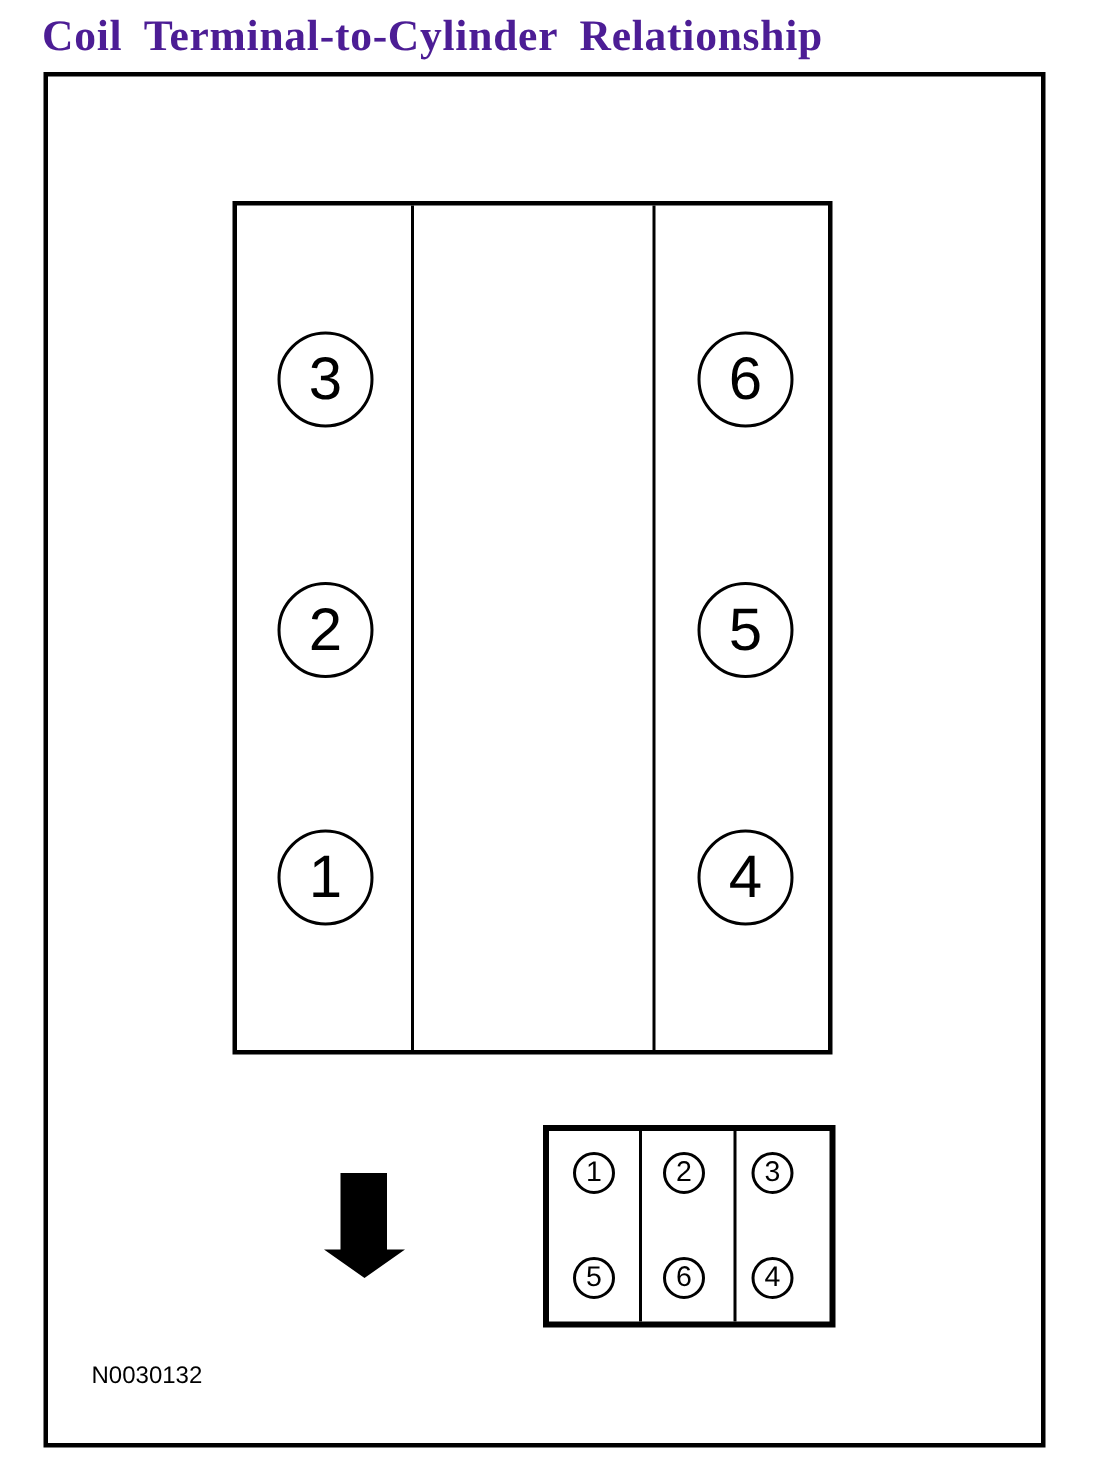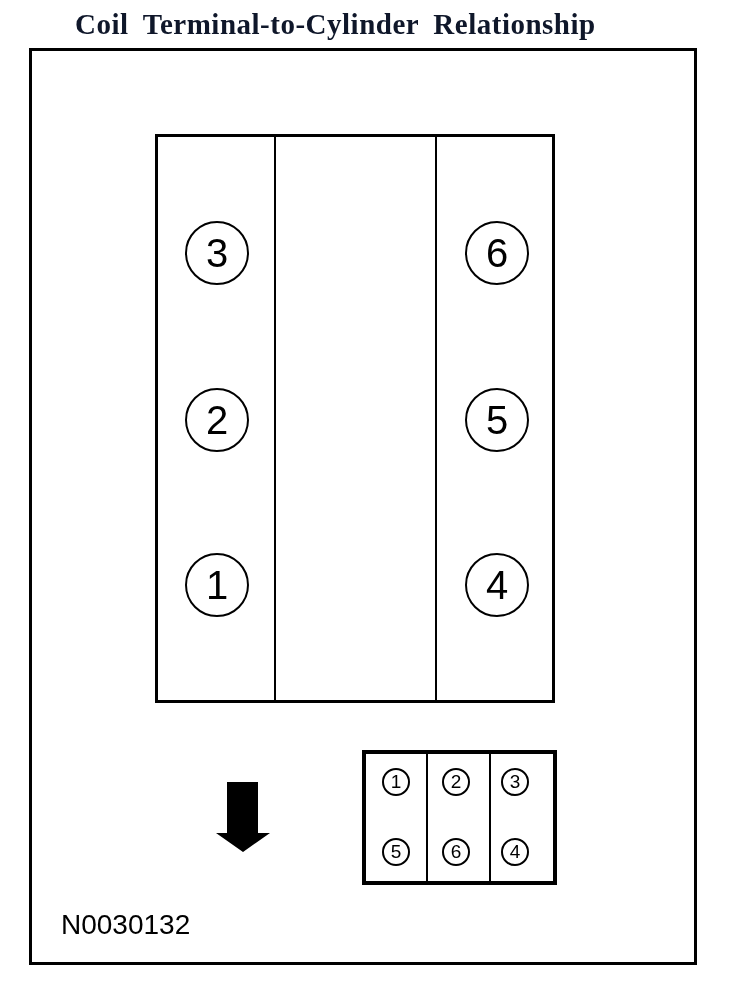--- a/index.html
+++ b/index.html
@@ -16,22 +16,21 @@
   .title {
     position: absolute;
     left: 28px;
     top: 8px;
     font-family: "Liberation Serif", serif;
     font-weight: bold;
     font-size: 29px;
     letter-spacing: 0.5px;
     word-spacing: 7px;
     white-space: nowrap;
-    color: #0f172a;
-    margin-left: 47px;
+    color: #4c1d95;
   }
   .outer-box {
     position: absolute;
     left: 29px;
     top: 48px;
     width: 668px;
     height: 917px;
     border: 3px solid #000000;
     background: #ffffff;
   }
@@ -113,21 +112,21 @@
   .pos-c2 { left: 76px;  top: 14px; }
   .pos-c3 { left: 135px; top: 14px; }
   .pos-c5 { left: 16px;  top: 84px; }
   .pos-c6 { left: 76px;  top: 84px; }
   .pos-c4 { left: 135px; top: 84px; }
   .figure-id {
     position: absolute;
     left: 29px;
     top: 858px;
     font-family: "Liberation Sans", sans-serif;
-    font-size: 28px;
+    font-size: 16px;
     color: #000000;
   }
 </style>
 </head>
 <body>
 
 <div class="page">
 
   <h1 class="title">Coil Terminal-to-Cylinder Relationship</h1>
 

